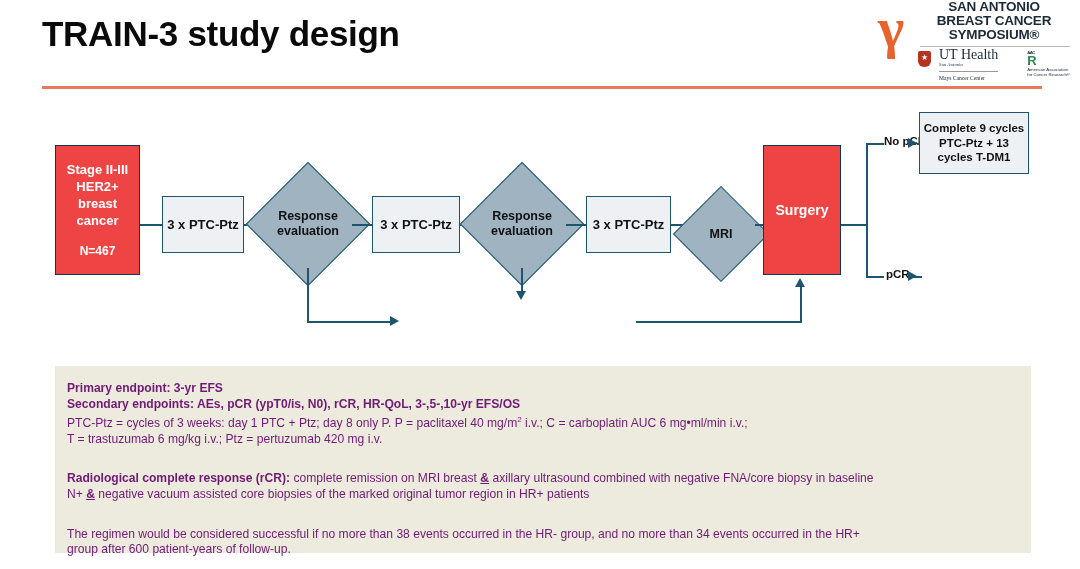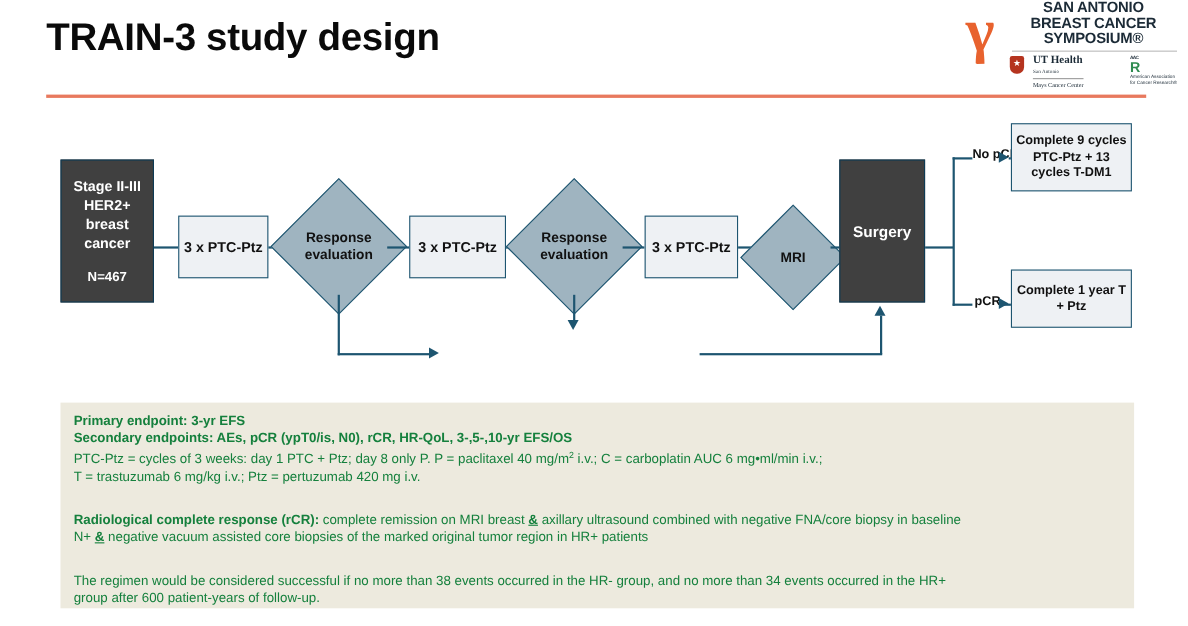--- a/index.html
+++ b/index.html
@@ -45,36 +45,36 @@
   }
   .ut-shield{
     width:13px;height:16px;background:#b5341f;
     border-radius:2px 2px 6px 6px;position:relative;flex:none;margin-top:1px;
   }
   .ut-shield:after{
     content:"★";position:absolute;left:0;right:0;top:1px;
     text-align:center;color:#fff;font-size:8px;line-height:11px;
   }
   .ut-text{font-size:10.5px;line-height:10px;color:#1b2a36;font-family:"Liberation Serif", serif;}
-  .ut-text b{font-size:10px;display:block;font-weight:bold;}
+  .ut-text b{font-size:14px;display:block;font-weight:normal;}
   .ut-text span{font-size:4.6px;display:block;letter-spacing:.1px;}
   .ut-text i{font-size:5.6px;display:block;font-style:normal;border-top:1px solid #999;margin-top:1px;padding-top:1px;}
   .aacr{margin-left:auto;text-align:left;}
   .aacr b{
     font-size:13px;font-weight:bold;color:#1b2a36;display:block;line-height:12px;
     font-family:"Liberation Sans", sans-serif;letter-spacing:-0.6px;
   }
   .aacr b em{color:#2e8b4f;font-style:normal;}
   .aacr span{font-size:4.3px;display:block;color:#1b2a36;line-height:5px;}
 
   
   #flow{position:absolute;left:0;top:100px;width:1080px;height:270px;}
   .node{position:absolute;box-sizing:border-box;}
   .navy{
-    background:#404040;color:#ffffff;border:1px solid #0e3b54;
+    background:#ef4444;color:#ffffff;border:1px solid #0e3b54;
     display:flex;flex-direction:column;align-items:center;justify-content:center;
     font-weight:bold;font-size:13px;line-height:17px;text-align:center;
   }
   .navy .n-count{font-size:12px;margin-top:14px;}
   .gbox{
     background:#eef1f4;border:1.6px solid #1d5570;color:#111;
     display:flex;align-items:center;justify-content:center;text-align:center;
     font-weight:bold;font-size:13px;line-height:16px;
   }
   .diamond-wrap{position:absolute;}
@@ -116,22 +116,22 @@
     position:absolute;background:#eef1f4;border:1.6px solid #1d5570;
     display:flex;align-items:center;justify-content:center;text-align:center;
     font-weight:bold;font-size:11.5px;line-height:14.5px;color:#111;
     box-sizing:border-box;padding:2px;
   }
 
   
   #notes{
     position:absolute;left:55px;top:366px;width:976px;height:187px;
     background:#edeade;box-sizing:border-box;
-    padding:9px 12px 0 12px;
-    color:#15803d;font-size:12.1px;line-height:15.6px;
+    padding:15px 12px 0 12px;
+    color:#701a75;font-size:12.1px;line-height:15.6px;
   }
   #notes b{font-weight:bold;}
   #notes .para{margin-top:24px;}
   #notes .tight{margin-top:0;}
   .u{text-decoration:underline;font-weight:bold;}
   sup{font-size:8px;vertical-align:super;}
 </style>
 </head>
 <body>
 
@@ -214,21 +214,20 @@
   <div class="ln lh" style="left:866px;top:43px;width:18px;"></div>
   <div class="branch-label" style="left:884px;top:35px;">No pCR</div>
   <div class="ln lh" style="left:917px;top:43px;width:14px;"></div>
   <div class="arrow-r" style="left:908px;top:37.5px;"></div>
   <div class="outbox" style="left:919px;top:12px;width:110px;height:62px;">Complete 9 cycles PTC-Ptz + 13 cycles T-DM1</div>
 
   <div class="ln lh" style="left:866px;top:176px;width:18px;"></div>
   <div class="branch-label" style="left:886px;top:168px;">pCR</div>
   <div class="ln lh" style="left:910px;top:176px;width:12px;"></div>
   <div class="arrow-r" style="left:908px;top:170.5px;"></div>
-  <div class="outbox" style="left:919px;top:145px;width:110px;height:53px;">Complete 1 year T + Ptz</div>
 
   <div class="ln lv" style="left:307px;top:168px;height:55px;"></div>
   <div class="ln lh" style="left:307px;top:221px;width:85px;"></div>
   <div class="arrow-r" style="left:390px;top:215.5px;"></div>
 
   <div class="ln lv" style="left:521px;top:168px;height:24px;"></div>
   <div class="arrow-d" style="left:515.5px;top:191px;"></div>
 
 
   <div class="ln lh" style="left:636px;top:221px;width:166px;"></div>

